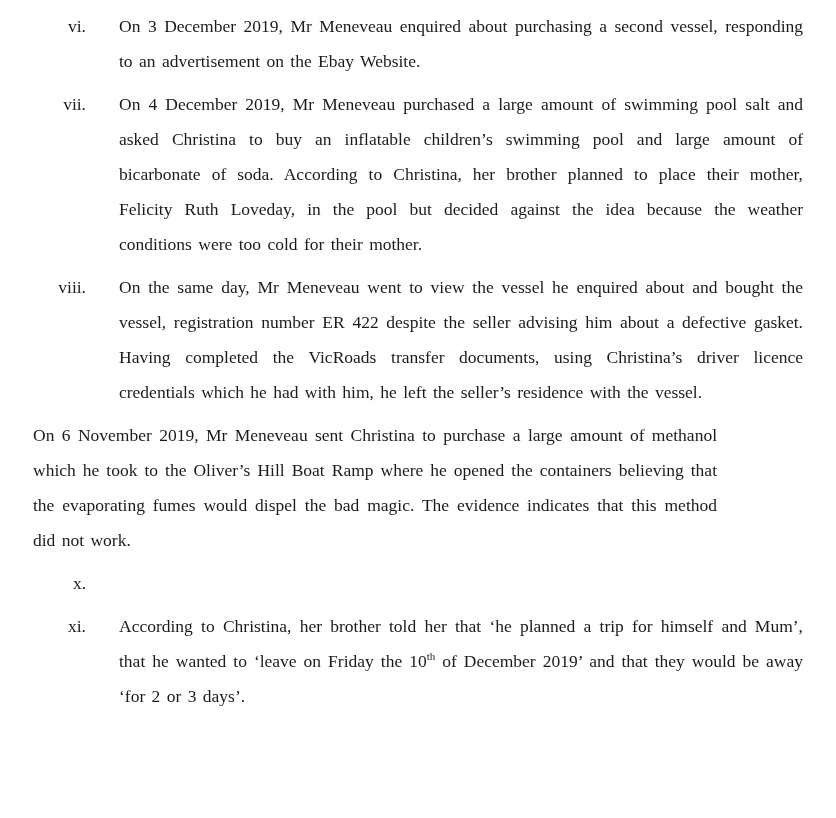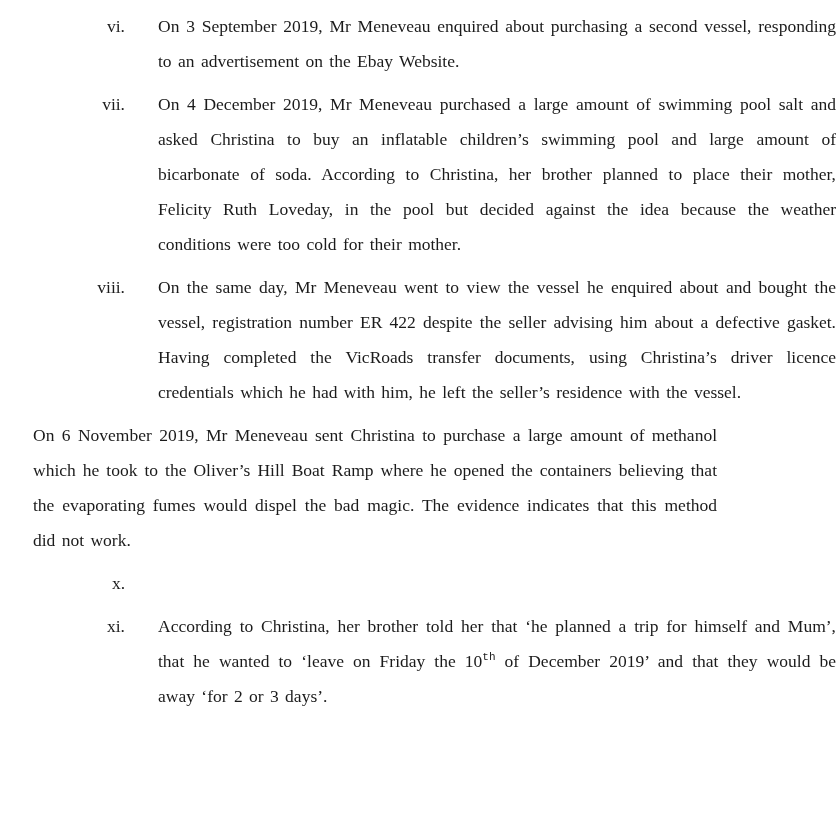--- a/index.html
+++ b/index.html
@@ -25,43 +25,41 @@
   .item {
     display: flex;
     margin-bottom: 8px;
     font-size: 17.5px;
     line-height: 35px;
   }
   .marker {
     flex: 0 0 86px;
     text-align: right;
     white-space: nowrap;
-    padding-left: 39px;
   }
   .body-text {
     margin-left: 33px;
     width: 684px;
     text-align: justify;
     word-spacing: 2px;
   }
   sup.ordinal {
     font-size: 11px;
     line-height: 0;
     vertical-align: super;
-    font-family: Liberation Mono, monospace;
   }
 </style>
 </head>
 <body>
 
 <div class="page">
 
   <div class="item">
     <div class="marker">vi.</div>
-    <div class="body-text">On 3 September 2019, Mr Meneveau enquired about purchasing a second vessel, responding to an advertisement on the Ebay Website.</div>
+    <div class="body-text">On 3 December 2019, Mr Meneveau enquired about purchasing a second vessel, responding to an advertisement on the Ebay Website.</div>
   </div>
 
   <div class="item">
     <div class="marker">vii.</div>
     <div class="body-text">On 4 December 2019, Mr Meneveau purchased a large amount of swimming pool salt and asked Christina to buy an inflatable children’s swimming pool and large amount of bicarbonate of soda. According to Christina, her brother planned to place their mother, Felicity Ruth Loveday, in the pool but decided against the idea because the weather conditions were too cold for their mother.</div>
   </div>
 
   <div class="item">
     <div class="marker">viii.</div>
     <div class="body-text">On the same day, Mr Meneveau went to view the vessel he enquired about and bought the vessel, registration number ER 422 despite the seller advising him about a defective gasket. Having completed the VicRoads transfer documents, using Christina’s driver licence credentials which he had with him, he left the seller’s residence with the vessel.</div>

